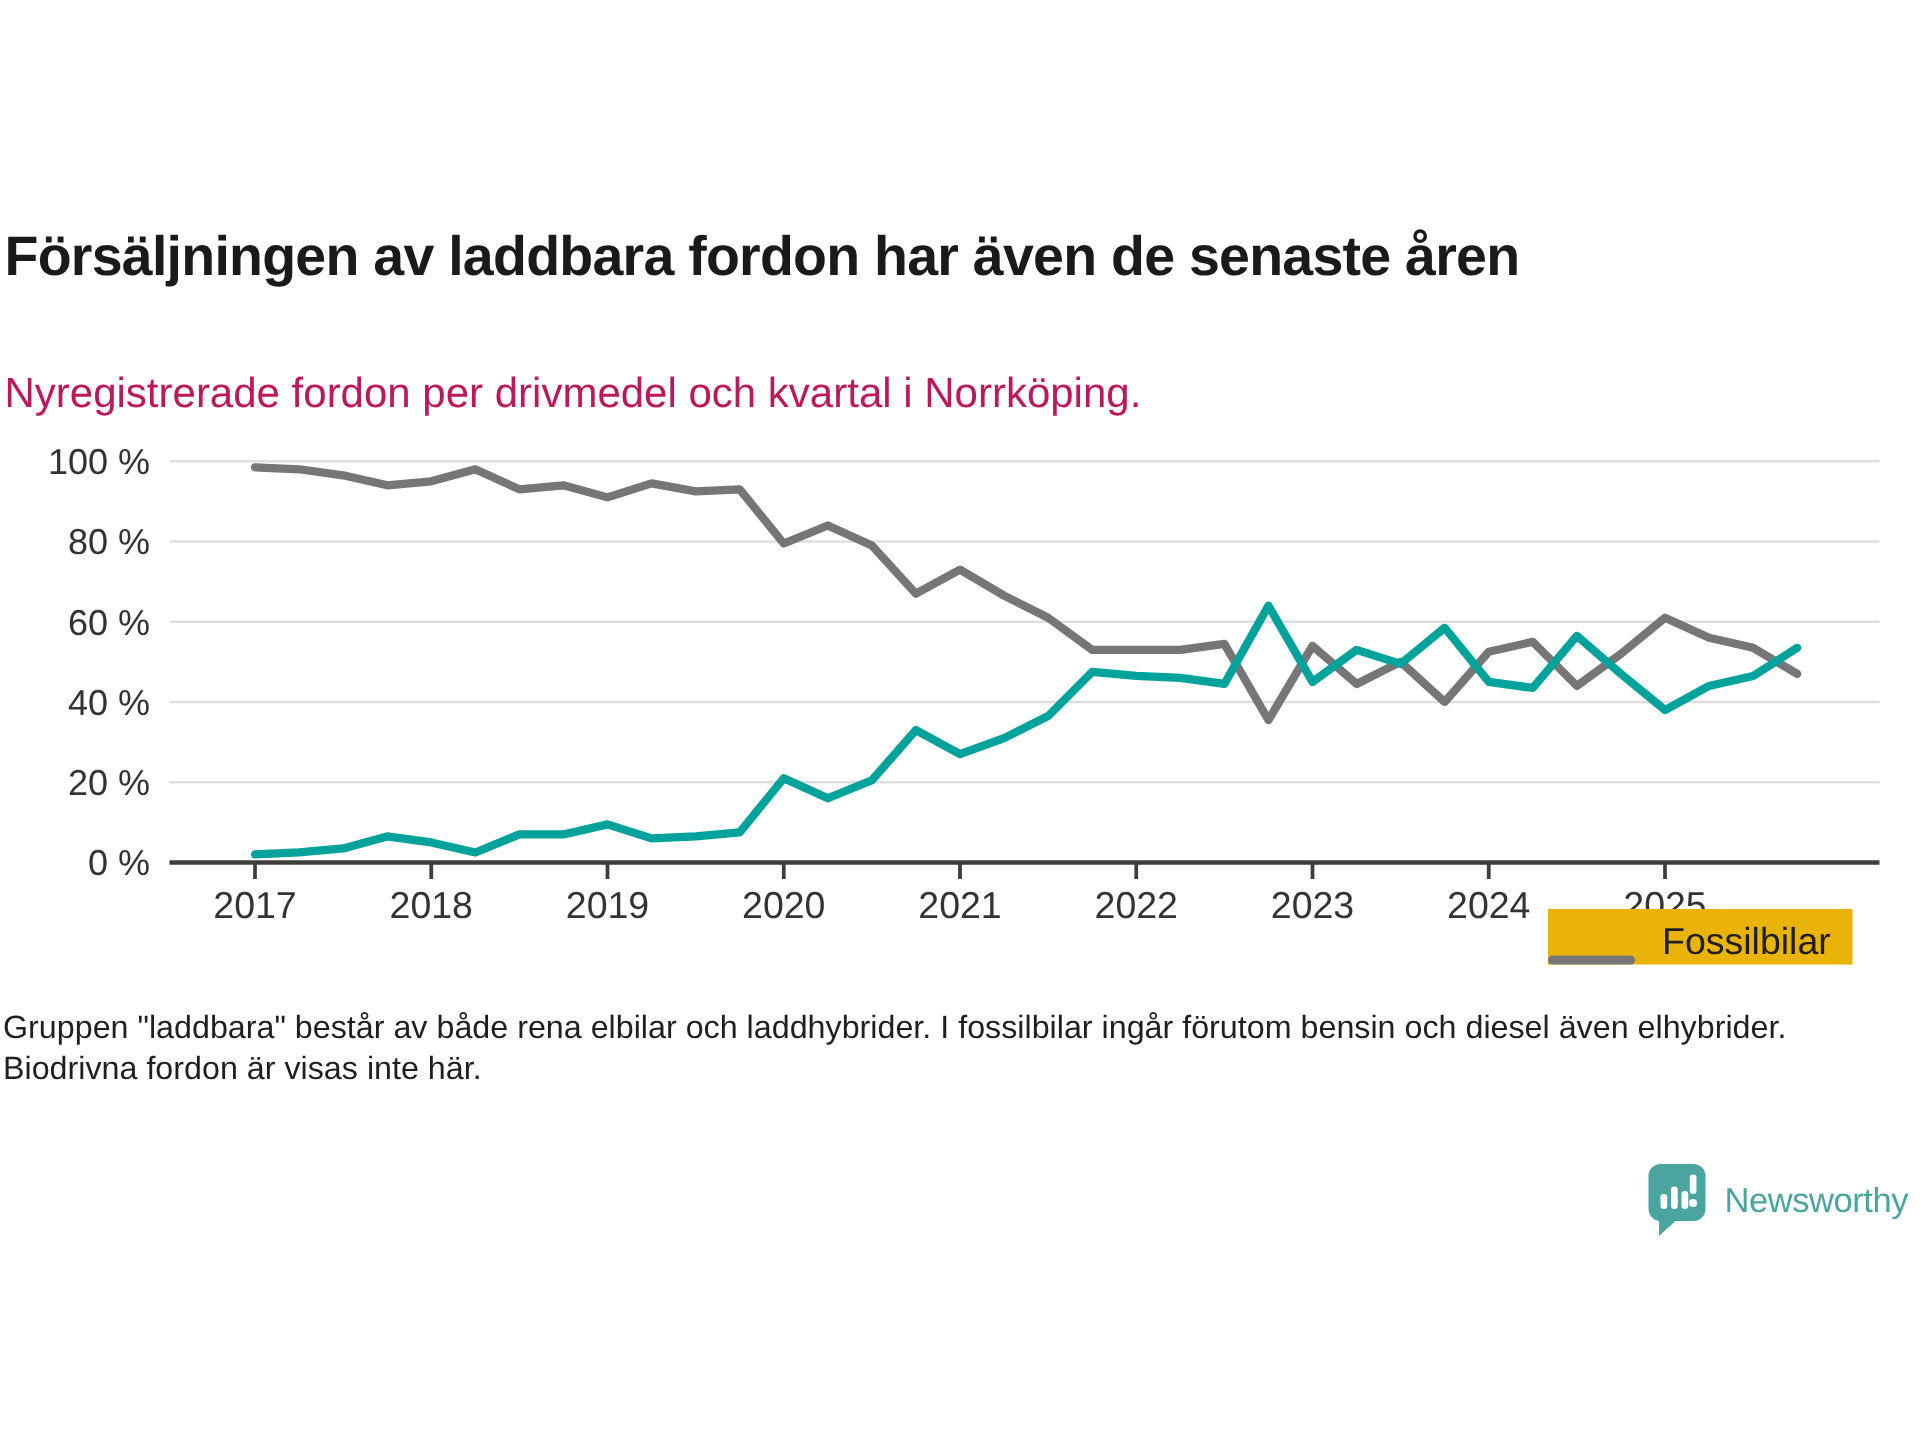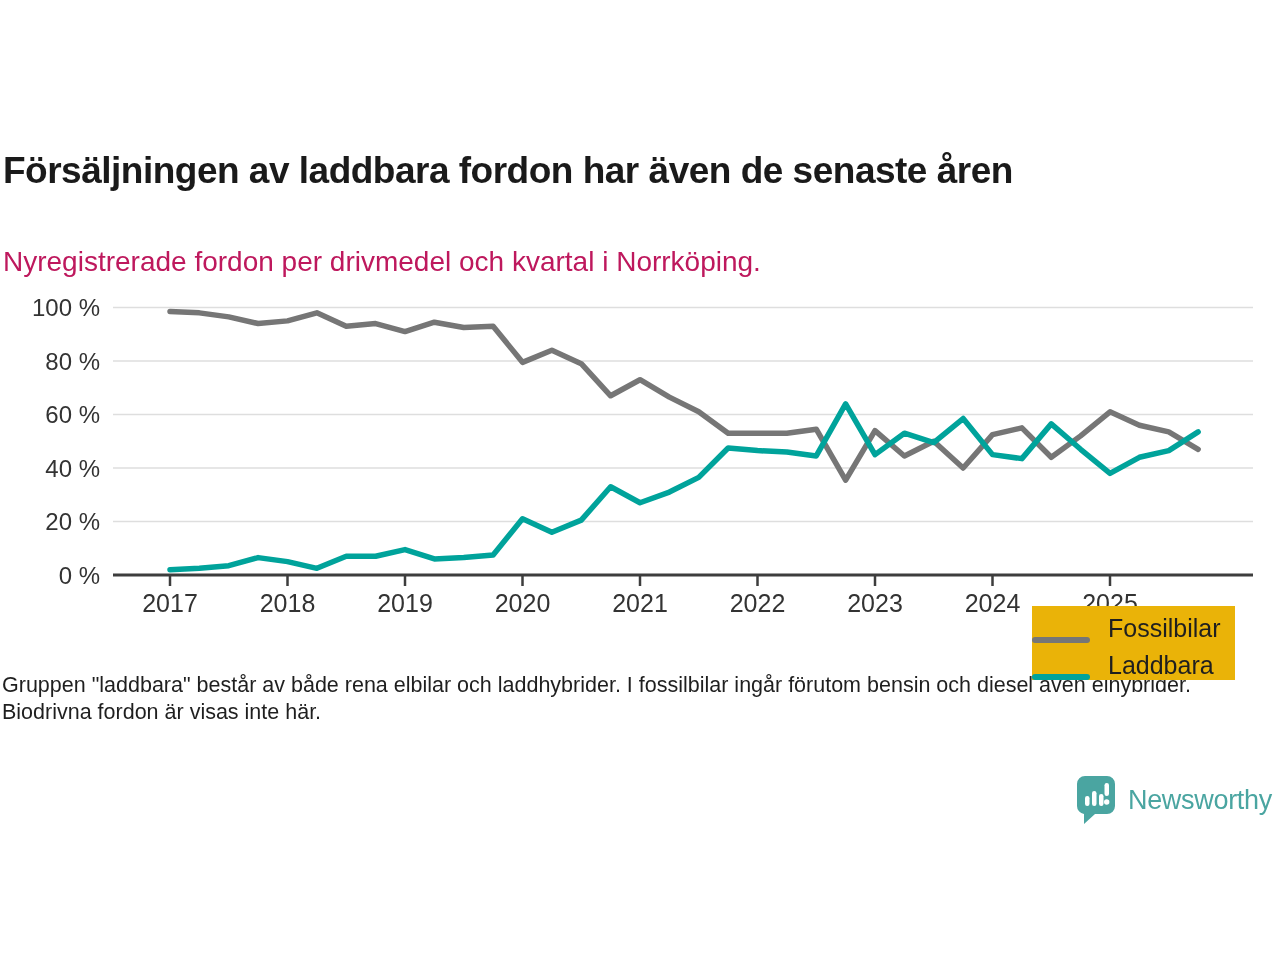--- a/index.html
+++ b/index.html
@@ -33,21 +33,21 @@
   }
   .footnote{
     position:absolute;left:2px;top:672px;width:1215px;
     font-size:21.5px;line-height:27px;color:#1f1f1f;
   }
   .branding{
     position:absolute;right:8px;top:775px;display:flex;align-items:center;
   }
   .branding-icon{margin-right:12px;display:block;}
   .branding-name{
-    font-size:27px;font-weight:500;letter-spacing:-0.3px;
+    font-size:23px;font-weight:500;letter-spacing:-0.3px;
   }
 </style>
 </head>
 <body>
 
 <div class="title">Försäljningen av laddbara fordon har även de senaste åren</div>
 <div class="subtitle">Nyregistrerade fordon per drivmedel och kvartal i Norrköping.</div>
 
 <div id="chart-wrap">
   <svg id="chart-svg" width="1280" height="360">
@@ -82,24 +82,20 @@
       <line x1="1110" y1="295" x2="1110" y2="306" stroke="#3d3d3d" stroke-width="2.5"></line>
       <text x="1110" y="332" text-anchor="middle" font-size="25" fill="#333333" font-family="&quot;Liberation Sans&quot;, sans-serif">2025</text>
       <polyline points="170,31.512500000000045 199.375,32.85000000000002 228.75,36.86250000000001 258.125,43.55000000000001 287.5,40.87500000000003 316.875,32.85000000000002 346.25,46.22500000000002 375.625,43.55000000000001 405,51.57500000000002 434.375,42.212500000000006 463.75,47.56250000000003 493.125,46.22500000000002 522.5,82.3375 551.875,70.30000000000001 581.25,83.67500000000001 610.625,115.775 640,99.72500000000002 669.375,117.11250000000001 698.75,131.82500000000002 728.125,153.22500000000002 757.5,153.22500000000002 786.875,153.22500000000002 816.25,149.2125 845.625,200.03750000000002 875,150.55 904.375,175.9625 933.75,161.25 963.125,188 992.5,154.5625 1021.875,147.875 1051.25,177.3 1080.625,155.9 1110,131.82500000000002 1139.375,145.20000000000002 1168.75,151.88750000000002 1198.125,169.275" fill="none" stroke="#767676" stroke-width="5.5" stroke-linejoin="round" stroke-linecap="round"></polyline>
       <polyline points="170,289.65 199.375,288.3125 228.75,285.6375 258.125,277.6125 287.5,281.625 316.875,288.3125 346.25,276.275 375.625,276.275 405,269.5875 434.375,278.95 463.75,277.6125 493.125,274.9375 522.5,238.825 551.875,252.2 581.25,240.1625 610.625,206.72500000000002 640,222.775 669.375,212.075 698.75,197.3625 728.125,167.9375 757.5,170.6125 786.875,171.95 816.25,175.9625 845.625,123.80000000000001 875,174.625 904.375,153.22500000000002 933.75,162.5875 963.125,138.51250000000002 992.5,174.625 1021.875,178.6375 1051.25,143.8625 1080.625,169.275 1110,193.35000000000002 1139.375,177.3 1168.75,170.6125 1198.125,151.88750000000002" fill="none" stroke="#00a39b" stroke-width="5.5" stroke-linejoin="round" stroke-linecap="round"></polyline>
     </svg>
   <div class="legend">
     <div class="legend-row">
       <span class="legend-swatch" style="background: rgb(118, 118, 118);"></span>
       <span class="legend-label">Fossilbilar</span>
     </div>
-    <div class="legend-row">
-      <span class="legend-swatch" style="background: rgb(0, 163, 155);"></span>
-      <span class="legend-label">Laddbara</span>
-    </div>
   </div>
 </div>
 
 <div class="footnote">Gruppen "laddbara" består av både rena elbilar och laddhybrider. I fossilbilar ingår förutom bensin och diesel även elhybrider. Biodrivna fordon är visas inte här.</div>
 
 <div class="branding">
   <svg class="branding-icon" width="40" height="50" viewBox="0 0 40 50">
     <path d="M9 1 h22 a8 8 0 0 1 8 8 v22 a8 8 0 0 1 -8 8 h-12 l-11 10 v-10 a8 8 0 0 1 -7 -8 v-22 a8 8 0 0 1 8 -8 z" fill="#4aa5a1"></path>
     <rect x="9" y="21" width="4.5" height="10" rx="2.2" fill="#ffffff"></rect>
     <rect x="16" y="16" width="4.5" height="15" rx="2.2" fill="#ffffff"></rect>

